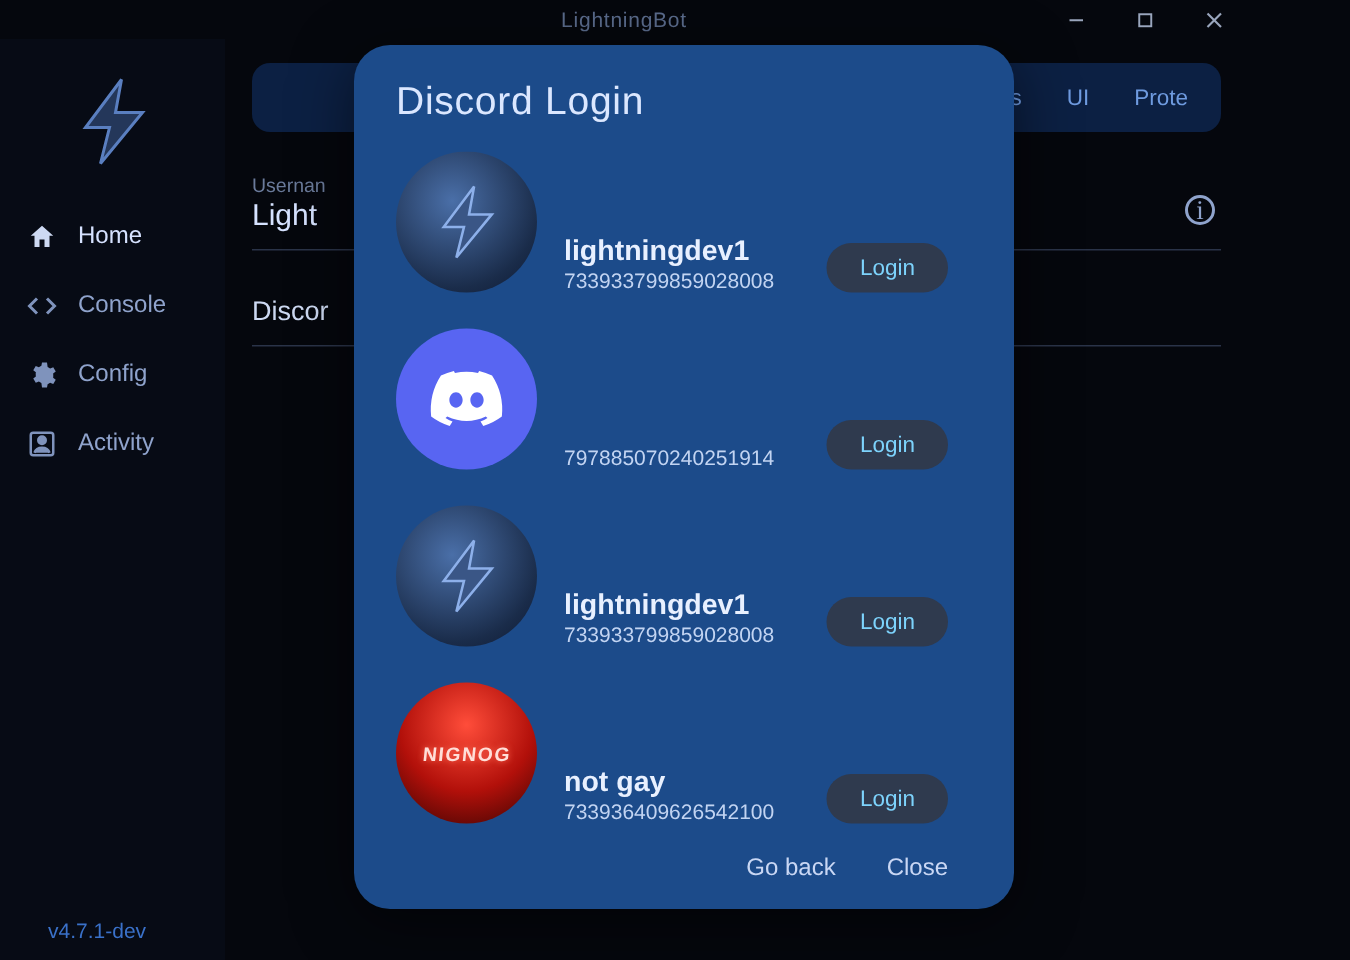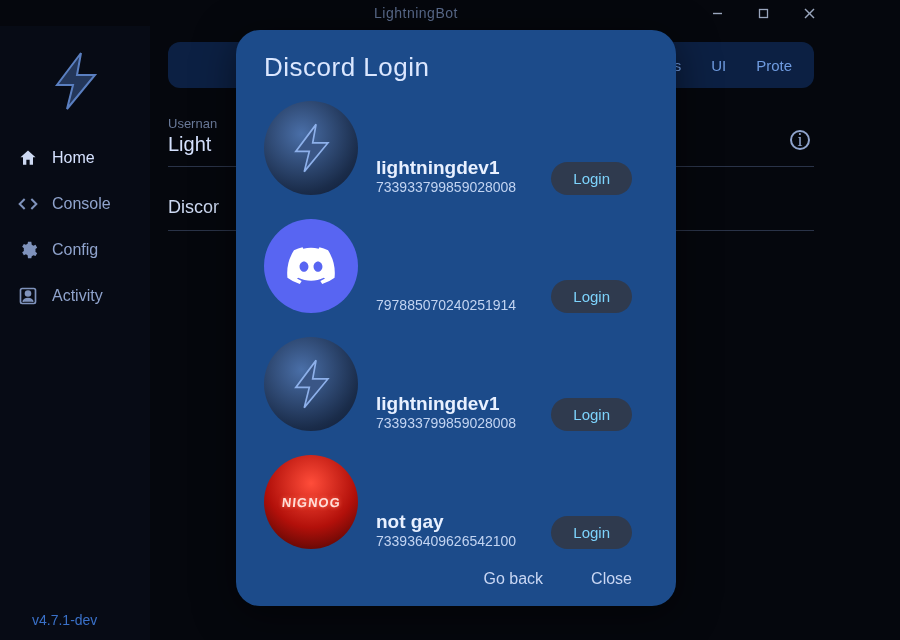--- a/index.html
+++ b/index.html
@@ -34,21 +34,21 @@
   .account { display:flex; align-items:flex-end; gap:18px; }
   .avatar { width:94px; height:94px; border-radius:50%; flex-shrink:0; display:flex; align-items:center; justify-content:center; overflow:hidden; }
   .av-bolt  { background: radial-gradient(circle at 40% 35%, #4a6fa8 0%, #1a2c4a 70%, #0d1830 100%); }
   .av-discord { background:#5865f2; }
   .av-red { background: radial-gradient(circle at 50% 30%, #ff4d3a 0%, #b2100a 55%, #3a0402 100%); position:relative; }
   .av-red-text { color:#ffded8; font-size:13px; font-weight:700; letter-spacing:1px; transform:skewX(-6deg); text-shadow:0 0 4px #ff6a55; }
   .acc-info { flex:1; min-width:0; }
   .acc-name { color:#e8f0ff; font-size:19px; font-weight:700; white-space:nowrap; overflow:hidden; text-overflow:ellipsis; }
   .acc-id   { color:#c2d4f2; font-size:14px; white-space:nowrap; overflow:hidden; text-overflow:ellipsis; }
   .login-btn { background:#2f3a4e; color:#7dd3fc; border:none; border-radius:20px; padding:8px 22px; font-size:15px; cursor:pointer; }
-  .modal-footer { display:flex; justify-content:flex-end; gap:48px; padding-top:14px; color:#c9d7f4; font-size:16px; }
+  .modal-footer { display:flex; justify-content:flex-end; gap:34px; padding-top:14px; color:#c9d7f4; font-size:16px; }
   .modal-footer span { cursor:pointer; }
 </style>
 </head>
 <body>
 
 <div class="window">
 
   <div class="titlebar">
     <span>LightningBot</span>
     <div class="win-controls">

